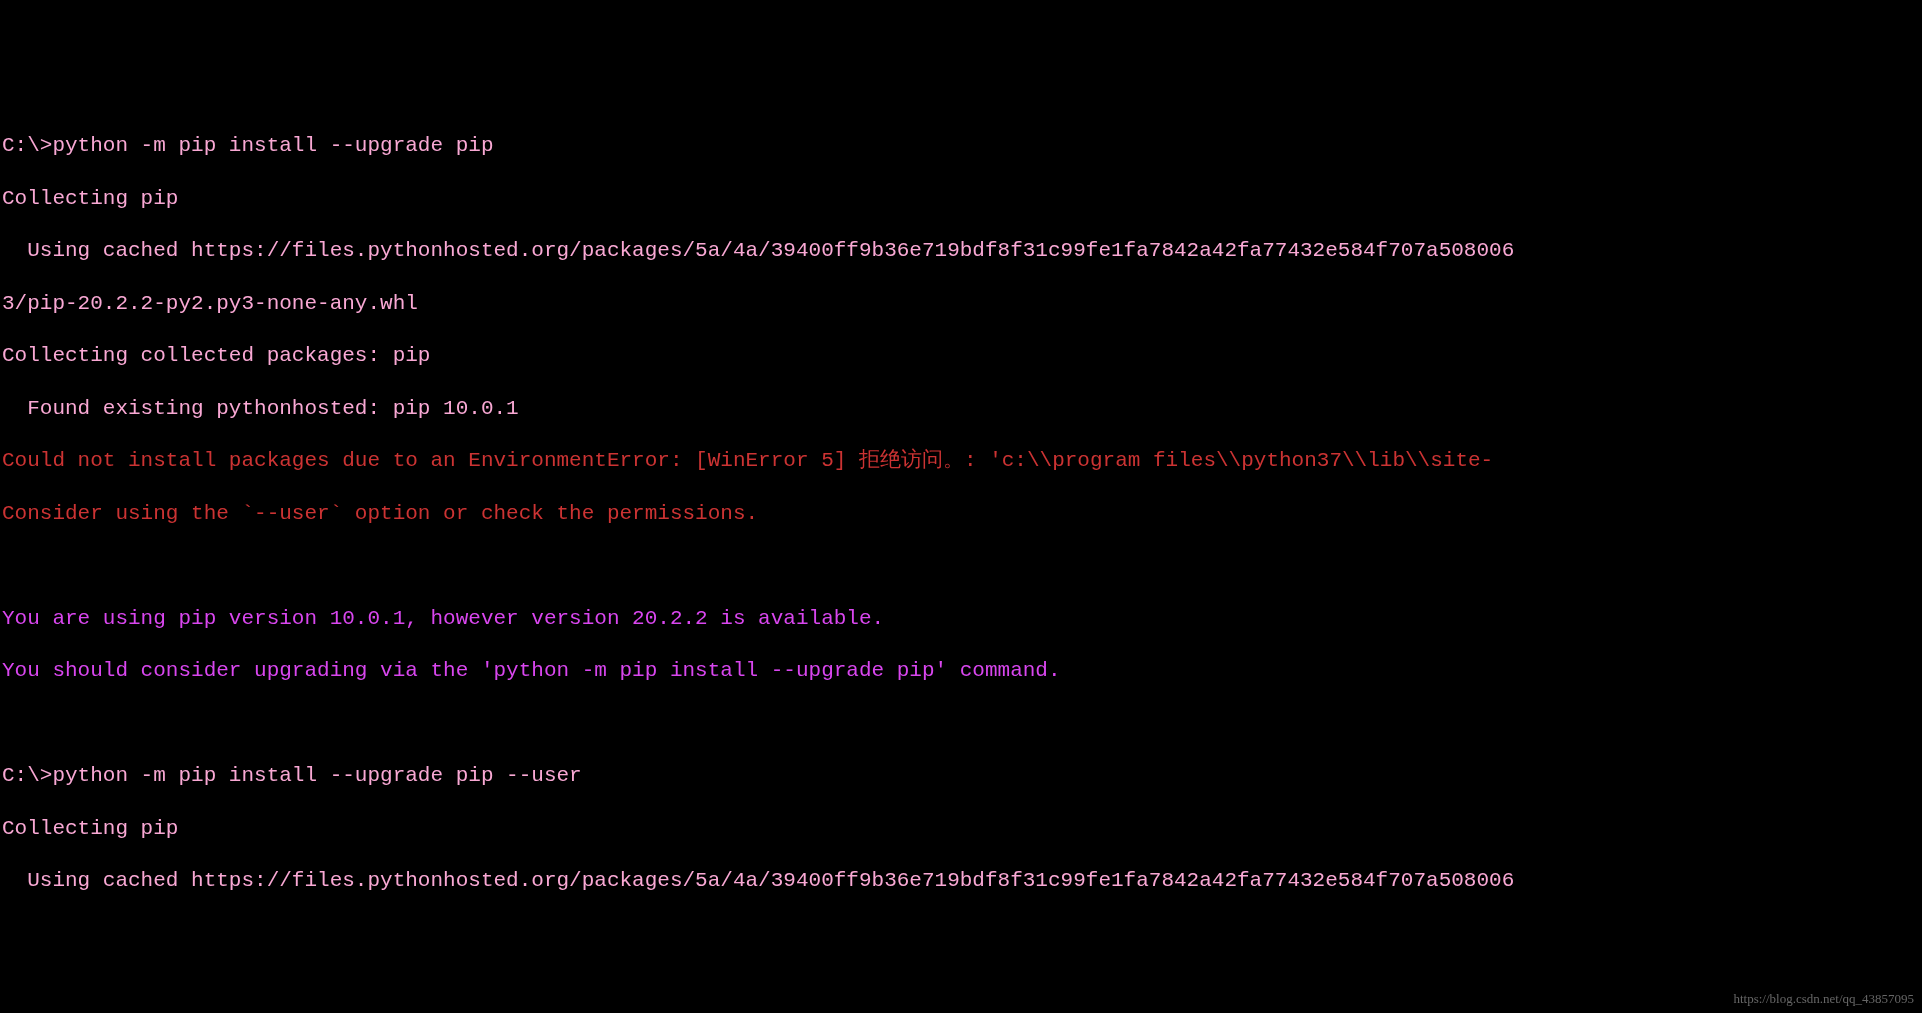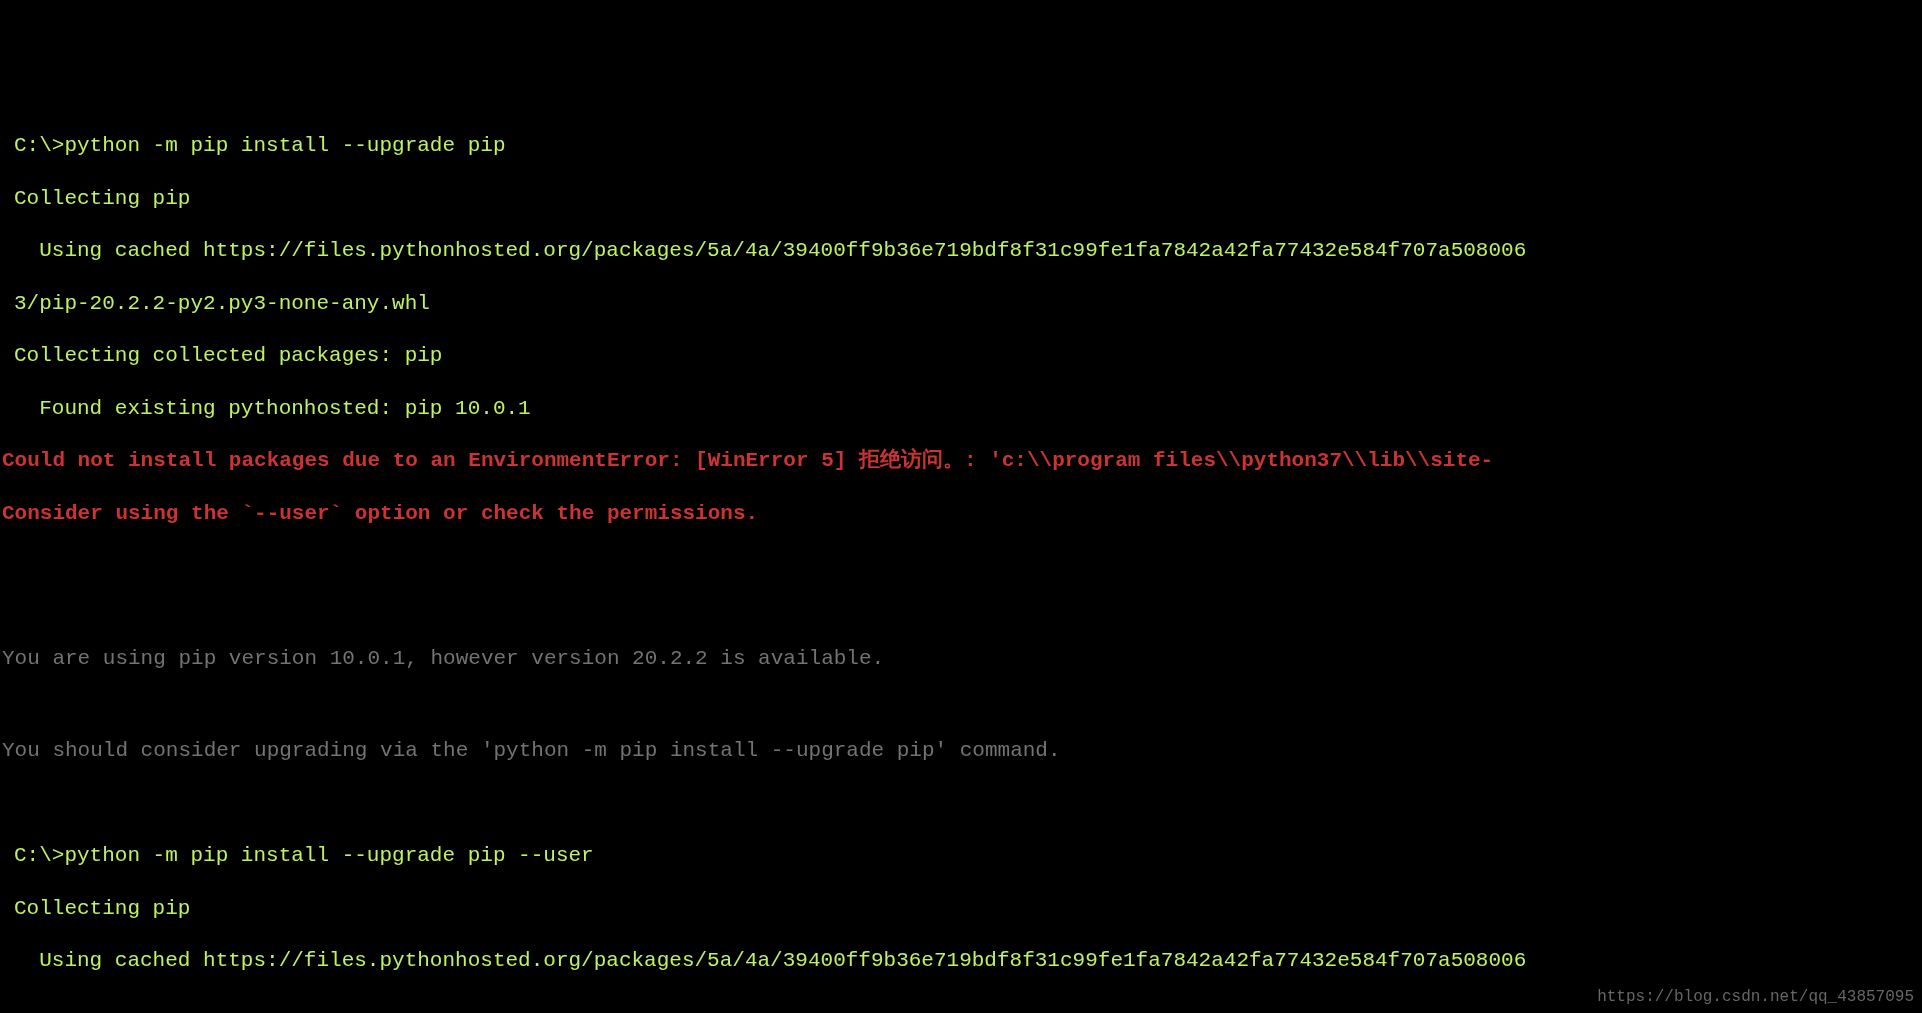--- a/index.html
+++ b/index.html
@@ -17,41 +17,38 @@
       width: 1922px;
       height: 1013px;
       overflow: hidden;
       position: relative;
       white-space: pre;
     }
     .line {
       white-space: pre;
     }
     .white {
-      color: #bef264;
-      margin-left: 12px;
+      color: #f9a8d4;
     }
     .red {
       color: #cc3333;
-      font-weight: bold;
     }
     .yellow {
-      color: #737373;
-      margin-top: 40px;
+      color: #d946ef;
     }
     .blank {
       height: 1.25em;
     }
     .watermark {
       position: absolute;
       bottom: 6px;
       right: 8px;
       color: #666666;
-      font-size: 16px;
-      font-family: Liberation Mono, monospace;
+      font-size: 13px;
+      font-family: Liberation Serif, serif;
       white-space: nowrap;
     }
   </style>
 </head>
 <body>
 
 
 
 <div class="terminal">
 <div class="line white">C:\&gt;python -m pip install --upgrade pip</div>

